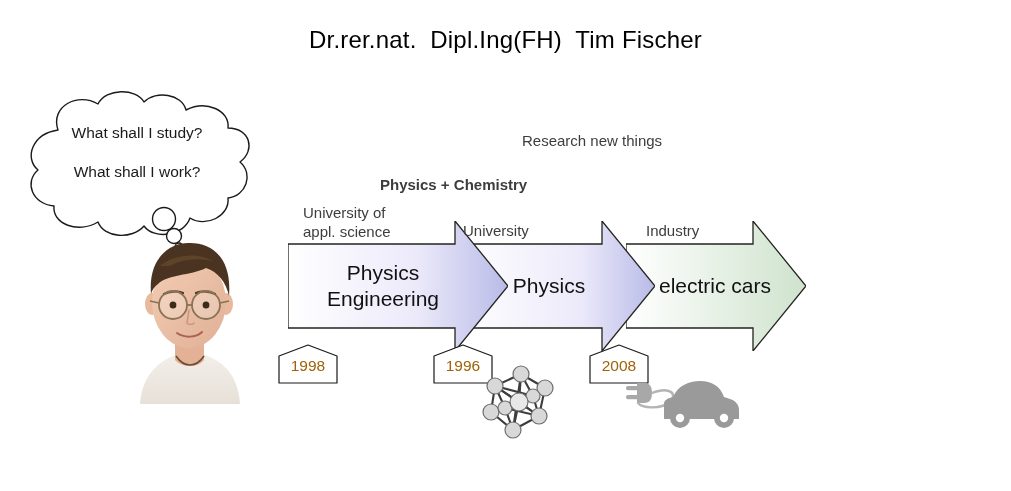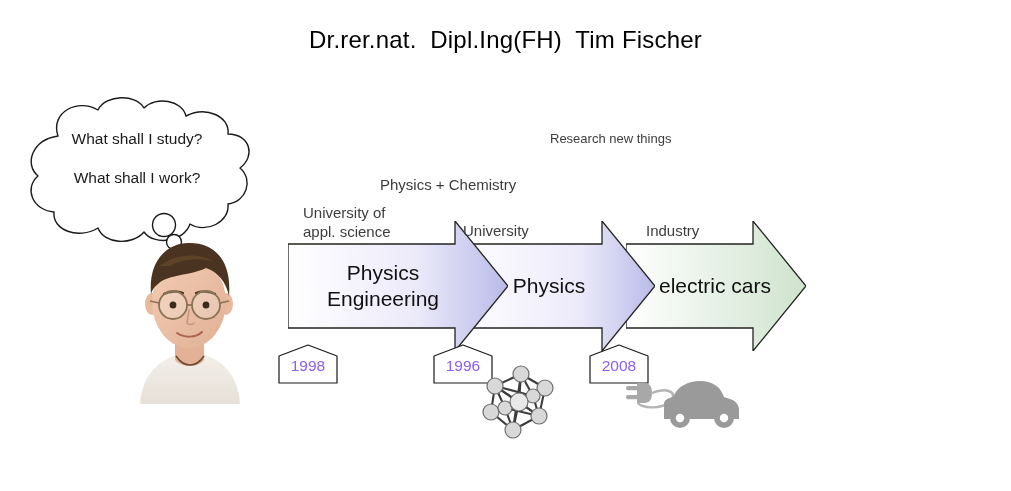--- a/index.html
+++ b/index.html
@@ -30,21 +30,21 @@
     font-size: 24px;
     color: #000000;
     letter-spacing: 0.2px;
     white-space: pre;
   }
 
   
   #thought-bubble {
     position: absolute;
     left: 6px;
-    top: 94px;
+    top: 88px;
     width: 270px;
     height: 175px;
   }
   #thought-bubble svg {
     position: absolute;
     left: 0;
     top: 0;
   }
   .bubble-line {
     position: absolute;
@@ -99,39 +99,39 @@
   .caption {
     position: absolute;
     font-size: 15px;
     color: #3d3d3d;
     line-height: 1.28;
     white-space: pre-line;
   }
   #caption-univ-appl { left: 303px; top: 203px; }
   #caption-university { left: 463px; top: 221px; }
   #caption-industry  { left: 646px; top: 221px; }
-  #caption-phys-chem { left: 380px; top: 175px; font-size: 15px; }
-  #caption-research  { left: 550px; top: 131px; font-size: 13px; }
+  #caption-phys-chem { left: 380px; top: 175px; font-size: 15px; font-weight: bold; }
+  #caption-research  { left: 522px; top: 131px; font-size: 15px; }
 
   
   .year-tag {
     position: absolute;
     top: 344px;
     width: 62px;
     height: 40px;
   }
   .year-tag svg { position: absolute; left: 0; top: 0; }
   .year-label {
     position: absolute;
     left: 0;
     top: 13px;
     width: 62px;
     text-align: center;
     font-size: 15.5px;
-    color: #8b5cf6;
+    color: #a16207;
   }
   #year-1998 { left: 277px; }
   #year-2003 { left: 432px; }
   #year-2008 { left: 588px; }
 
   
   #molecule-graphic {
     position: absolute;
     left: 475px;
     top: 362px;

